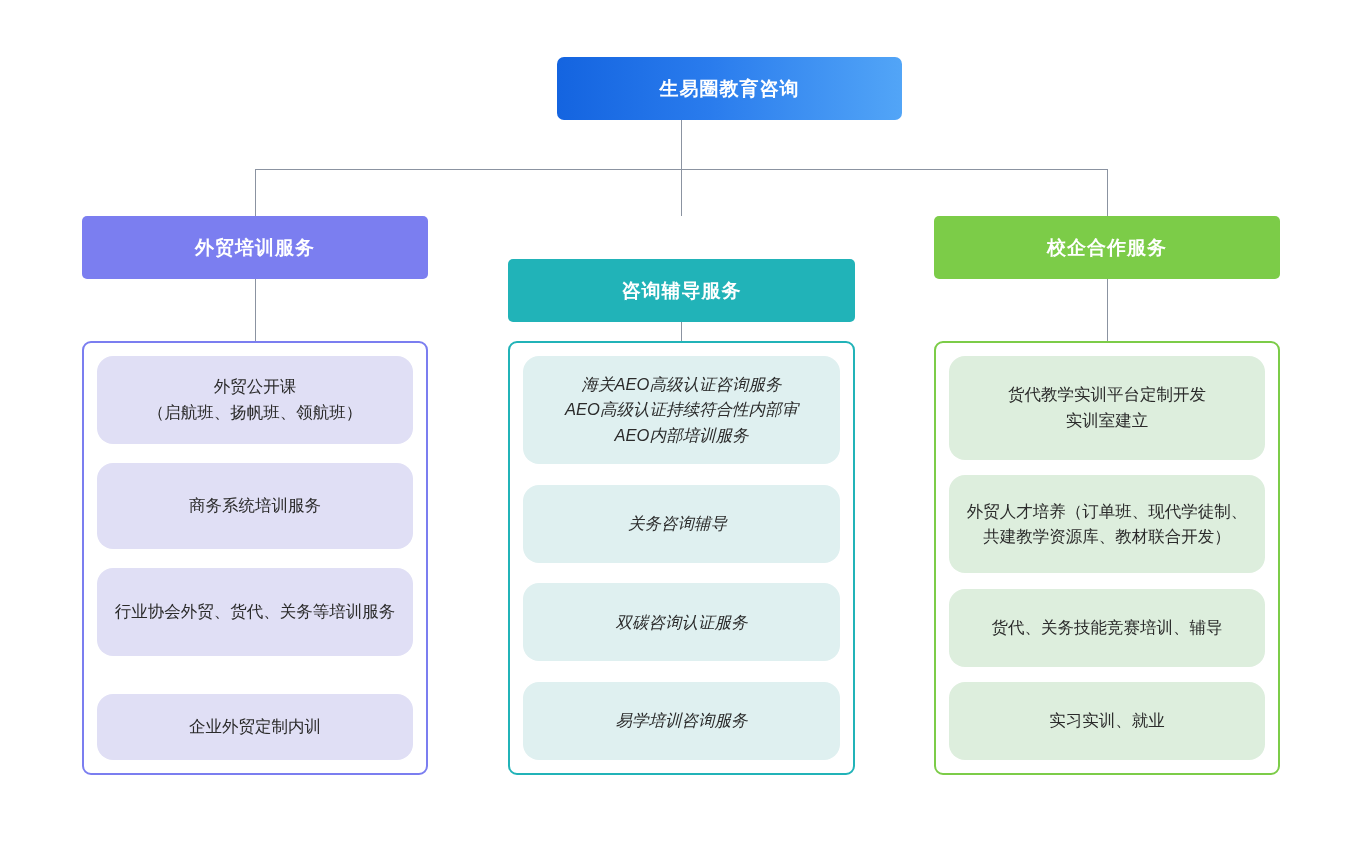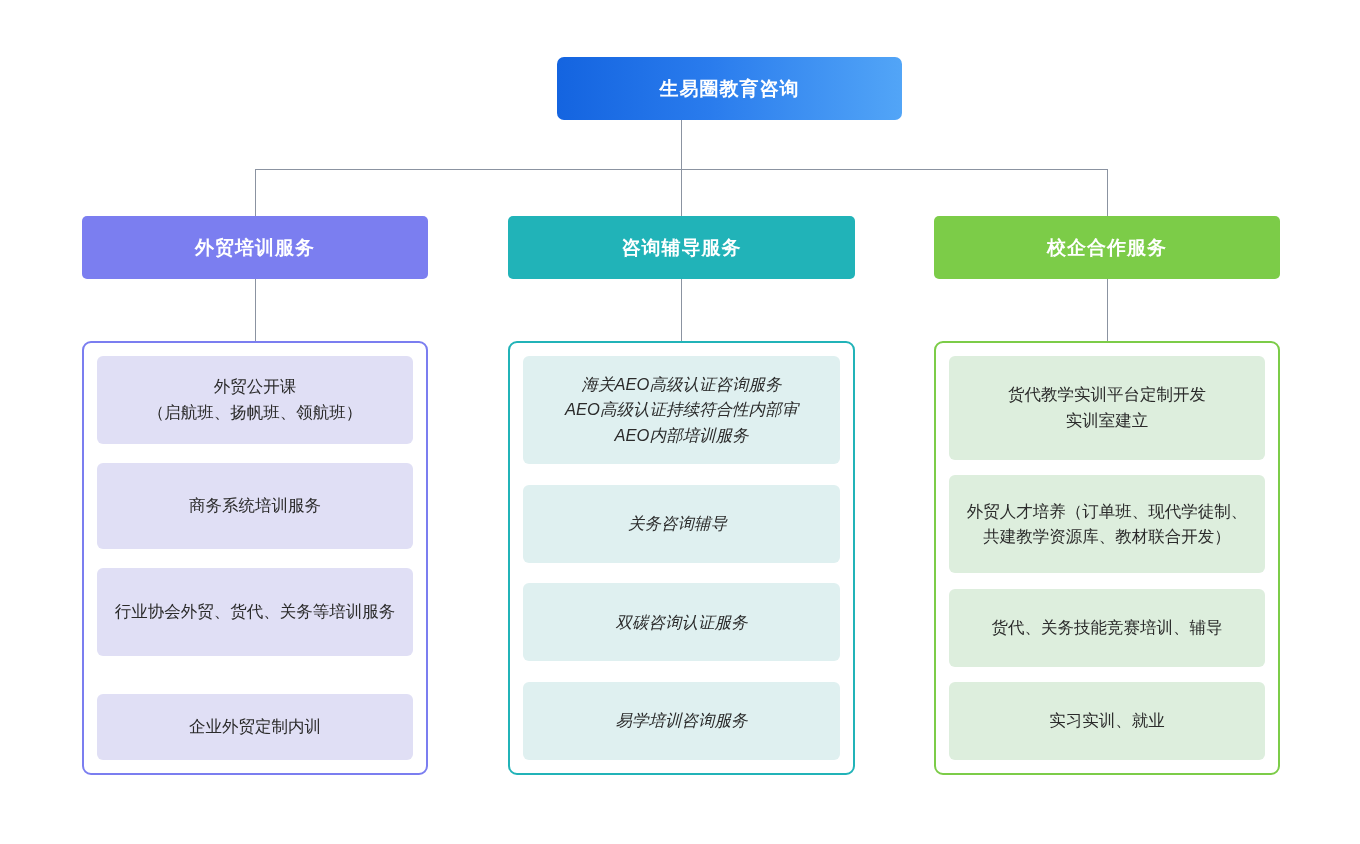--- a/index.html
+++ b/index.html
@@ -63,21 +63,21 @@
     top: 216px;
   }
   .cat-header .cat-label {
     color: #ffffff;
     font-size: 19px;
     font-weight: bold;
     letter-spacing: 1px;
   }
 
   .cat-header.c0 { left: 82px;  width: 346px; background: #7b7ef0; }
-  .cat-header.c1 { left: 508px; width: 347px; background: #21b3b8; }
+  .cat-header.c1 { left: 508px; width: 347px; background: #21b3b8; margin-top: 43px; }
   .cat-header.c2 { left: 934px; width: 346px; background: #7ccc48; }
 
   
   .panel {
     position: absolute;
     top: 341px;
     height: 434px;
     border-radius: 9px;
     border: 2px solid #7b7ef0;
     box-sizing: border-box;
@@ -86,21 +86,21 @@
     flex-direction: column;
     justify-content: space-between;
     background: #ffffff;
   }
   .panel.p0 { left: 82px;  width: 346px; border-color: #7b7ef0; }
   .panel.p1 { left: 508px; width: 347px; border-color: #21b3b8; }
   .panel.p2 { left: 934px; width: 346px; border-color: #7ccc48; }
 
   
   .leaf {
-    border-radius: 6px;
+    border-radius: 16px;
     display: flex;
     align-items: center;
     justify-content: center;
     text-align: center;
     box-sizing: border-box;
     padding: 10px 14px;
     color: #2b2b2b;
     font-size: 16.5px;
     line-height: 1.55;
     white-space: pre-line;

